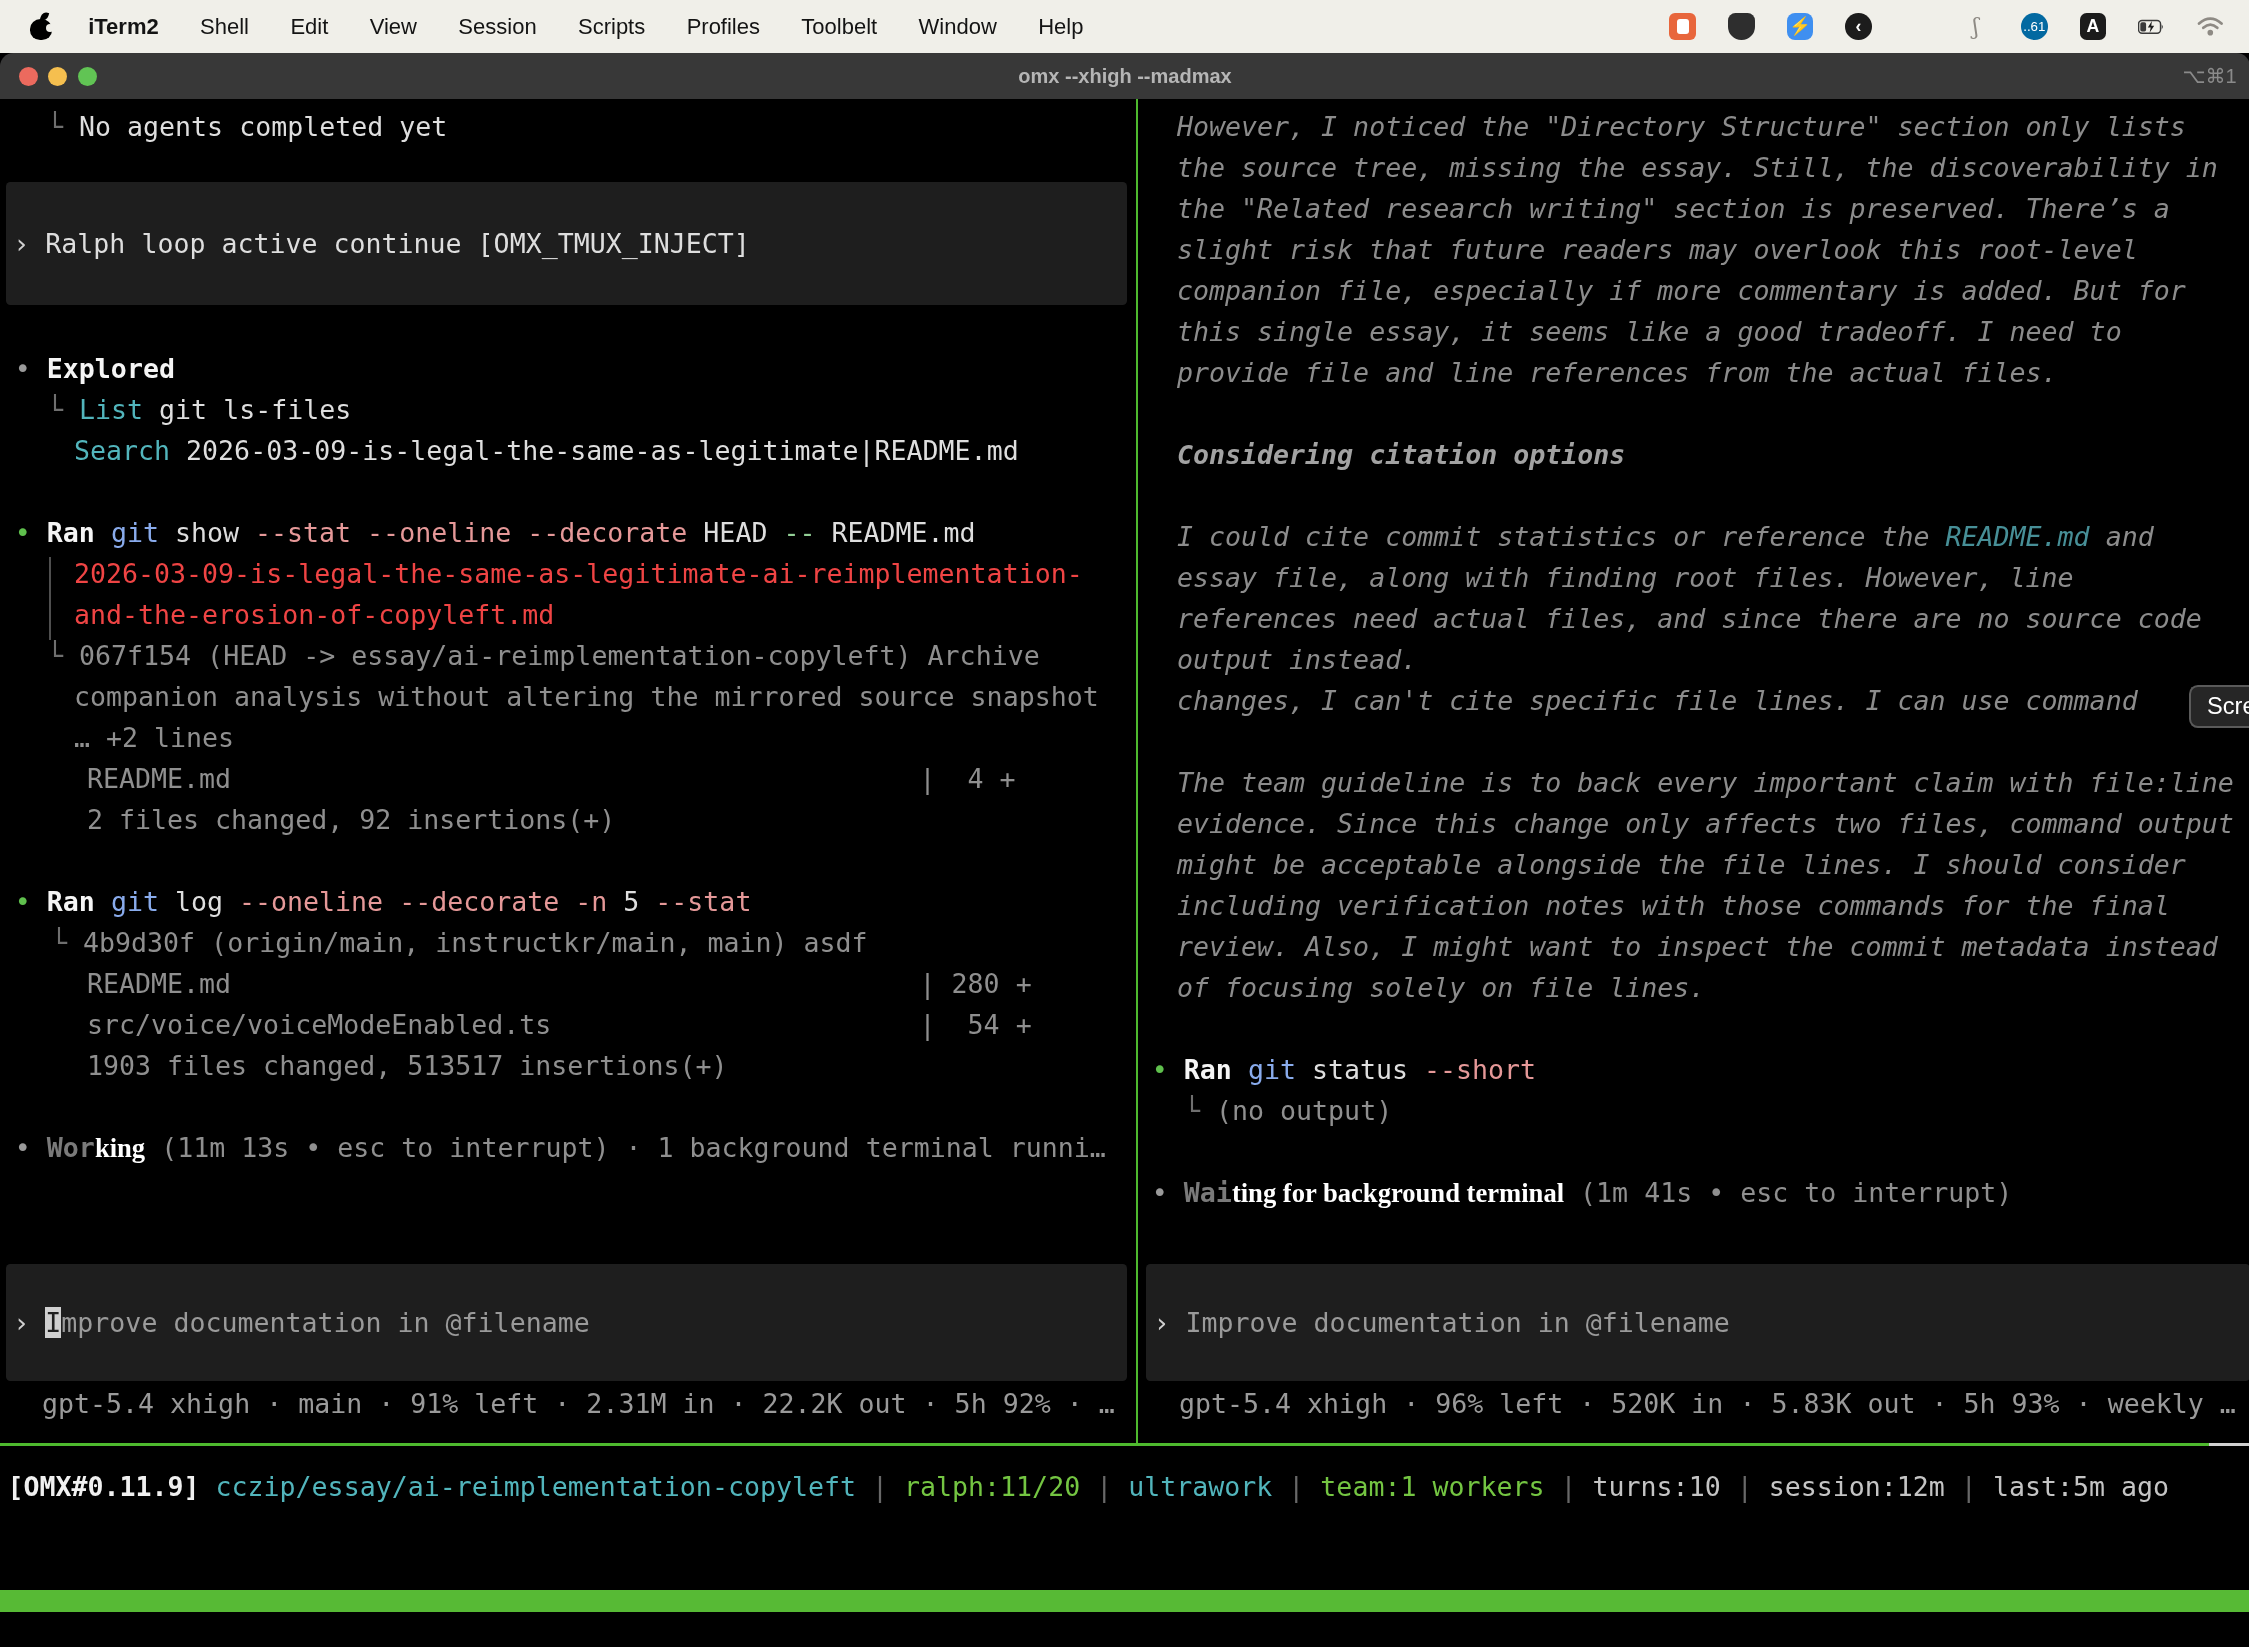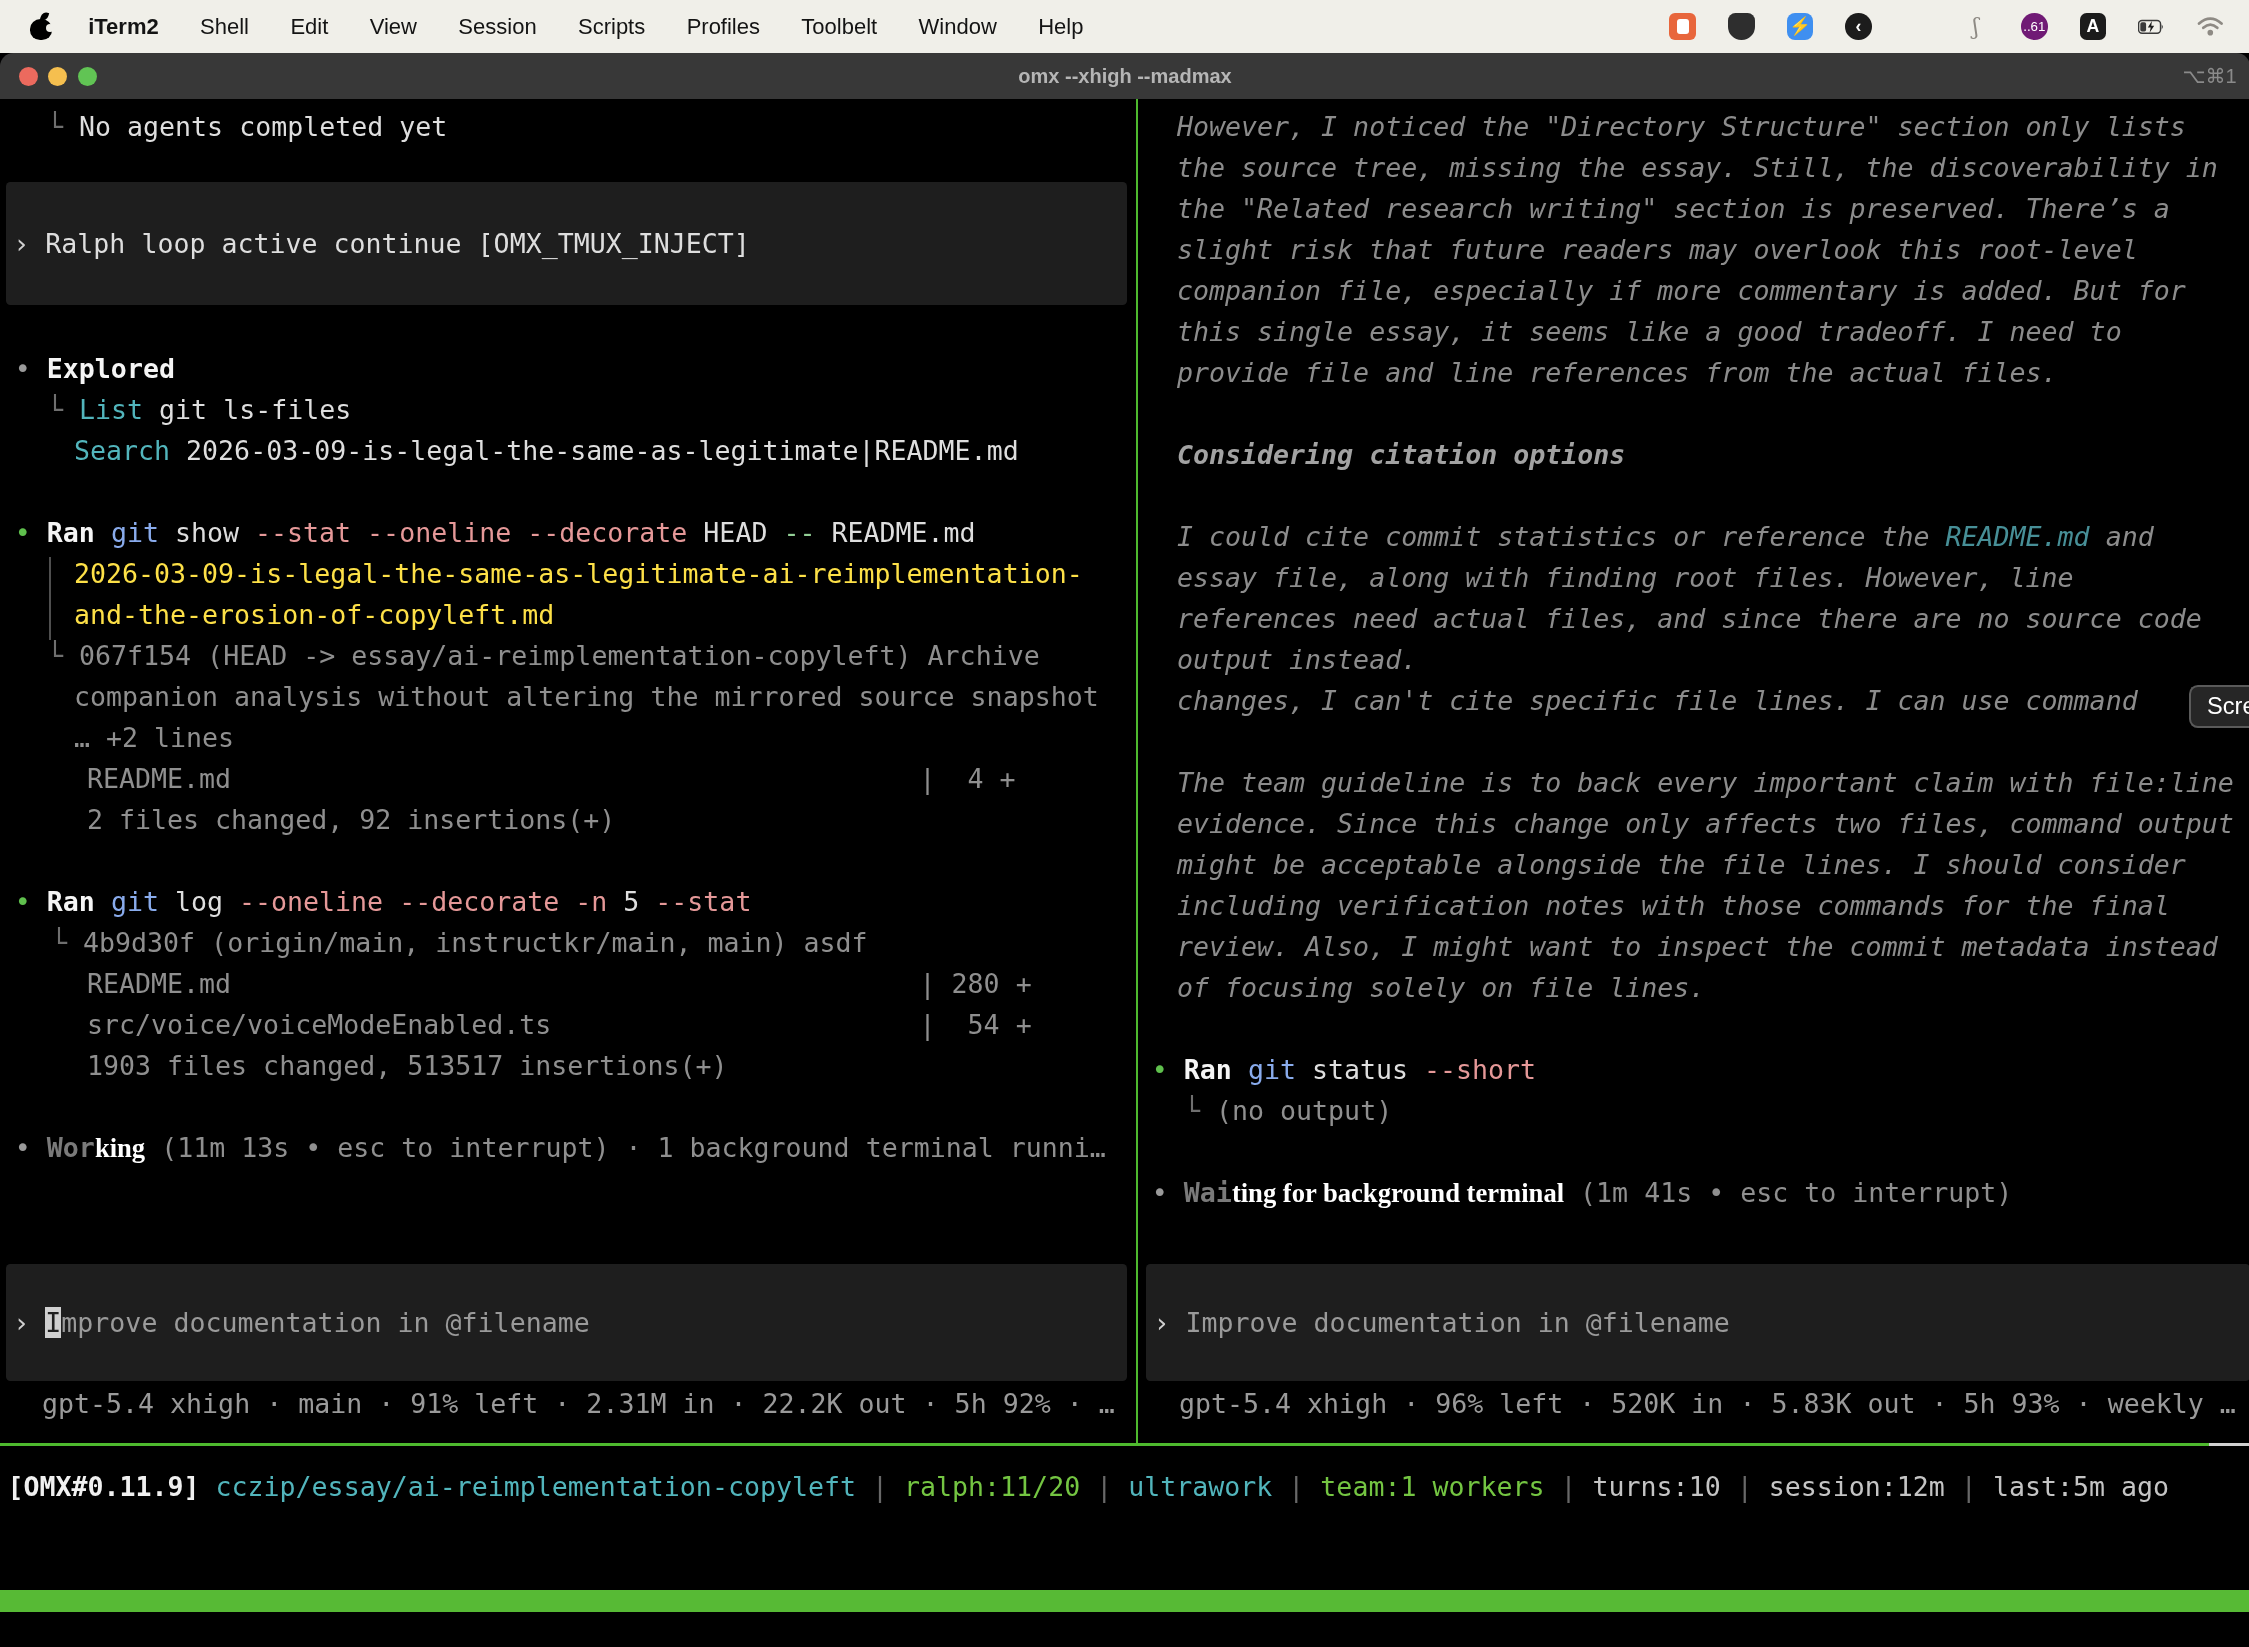--- a/index.html
+++ b/index.html
@@ -26,21 +26,21 @@
   .ic-shield{background:#2e2e2e;border-radius:7.4px 7.4px 50% 50%;display:grid;grid-template-columns:5.2px 5.2px 5.2px;
              grid-template-rows:5.2px 5.2px 5.2px;gap:1.5px;align-content:center;justify-content:center;}
   .ic-shield i{background:#8a8a8a;border-radius:1.5px;}
   .ic-blue{background:#3f8ff0;border-radius:30%;color:#fff;font-size:17.7px;}
   .ic-crescent{background:#1c1c1c;border-radius:50%;color:#fff;font-weight:bold;font-size:17.7px;
                font-family:"Liberation Sans",sans-serif;}
   .ic-dots{display:grid;grid-template-columns:5.9px 5.9px 5.9px;grid-template-rows:5.9px 5.9px 5.9px;gap:3px;
            align-content:center;justify-content:center;}
   .ic-dots i{border-radius:50%;}
   .ic-squiggle{color:#8e8a84;font-size:22px;font-family:"DejaVu Serif",serif;}
-  .ic-61{background:#701a75;border-radius:50%;color:#fff;font-size:13.3px;font-family:"Liberation Sans",sans-serif;}
+  .ic-61{background:#0369a1;border-radius:50%;color:#fff;font-size:13.3px;font-family:"Liberation Sans",sans-serif;}
   .ic-a{background:#1c1c1c;border-radius:6.6px;color:#fff;font-weight:bold;font-size:17.7px;
         font-family:"Liberation Sans",sans-serif;}
   
   .titlebar{position:absolute;left:0;top:53px;width:2250px;height:46px;background:#383838;
             border-radius:13.3px 13.3px 0 0;display:flex;align-items:center;
             font-family:"Liberation Sans",sans-serif;}
   .lights{display:flex;gap:10.3px;margin-left:19px;}
   .light{width:19px;height:19px;border-radius:50%;}
   .l-red{background:#ec6a5e;}.l-yellow{background:#f5bf4f;}.l-green{background:#61c454;}
   .wtitle{position:absolute;left:0;right:0;text-align:center;color:#b5b5b5;font-size:20px;font-weight:bold;}
@@ -50,21 +50,21 @@
   .s-w{color:#dedede;}
   .s-bw{color:#f5f5f5;font-weight:bold;}
   .s-g{color:#8f8f8f;}
   .s-dg{color:#6f6f6f;}
   .s-gbul{color:#9a9a9a;}
   .s-grbul{color:#5fc04d;}
   .s-cy{color:#52b5bc;}
   .s-bl{color:#89abec;}
   .s-sa{color:#e59898;}
   .s-gr{color:#93cf96;}
-  .s-lav{color:#fde047;}
+  .s-lav{color:#ef4444;}
   .s-shd{color:#7a7a7a;font-weight:bold;}
   .s-shb{color:#ffffff;font-weight:bold;font-family:Liberation Serif, serif;}
   .s-it{color:#8c8c8c;font-style:italic;}
   .s-itb{color:#a2a2a2;font-style:italic;font-weight:bold;}
   .s-itteal{color:#478f97;font-style:italic;}
   .s-prompt{color:#cfcfcf;}
   .s-inp{color:#9a9a9a;}
   .s-stb{color:#f0f0f0;font-weight:bold;}
   .s-st{color:#c4c4c4;}
   .s-stcy{color:#52b5bc;}

